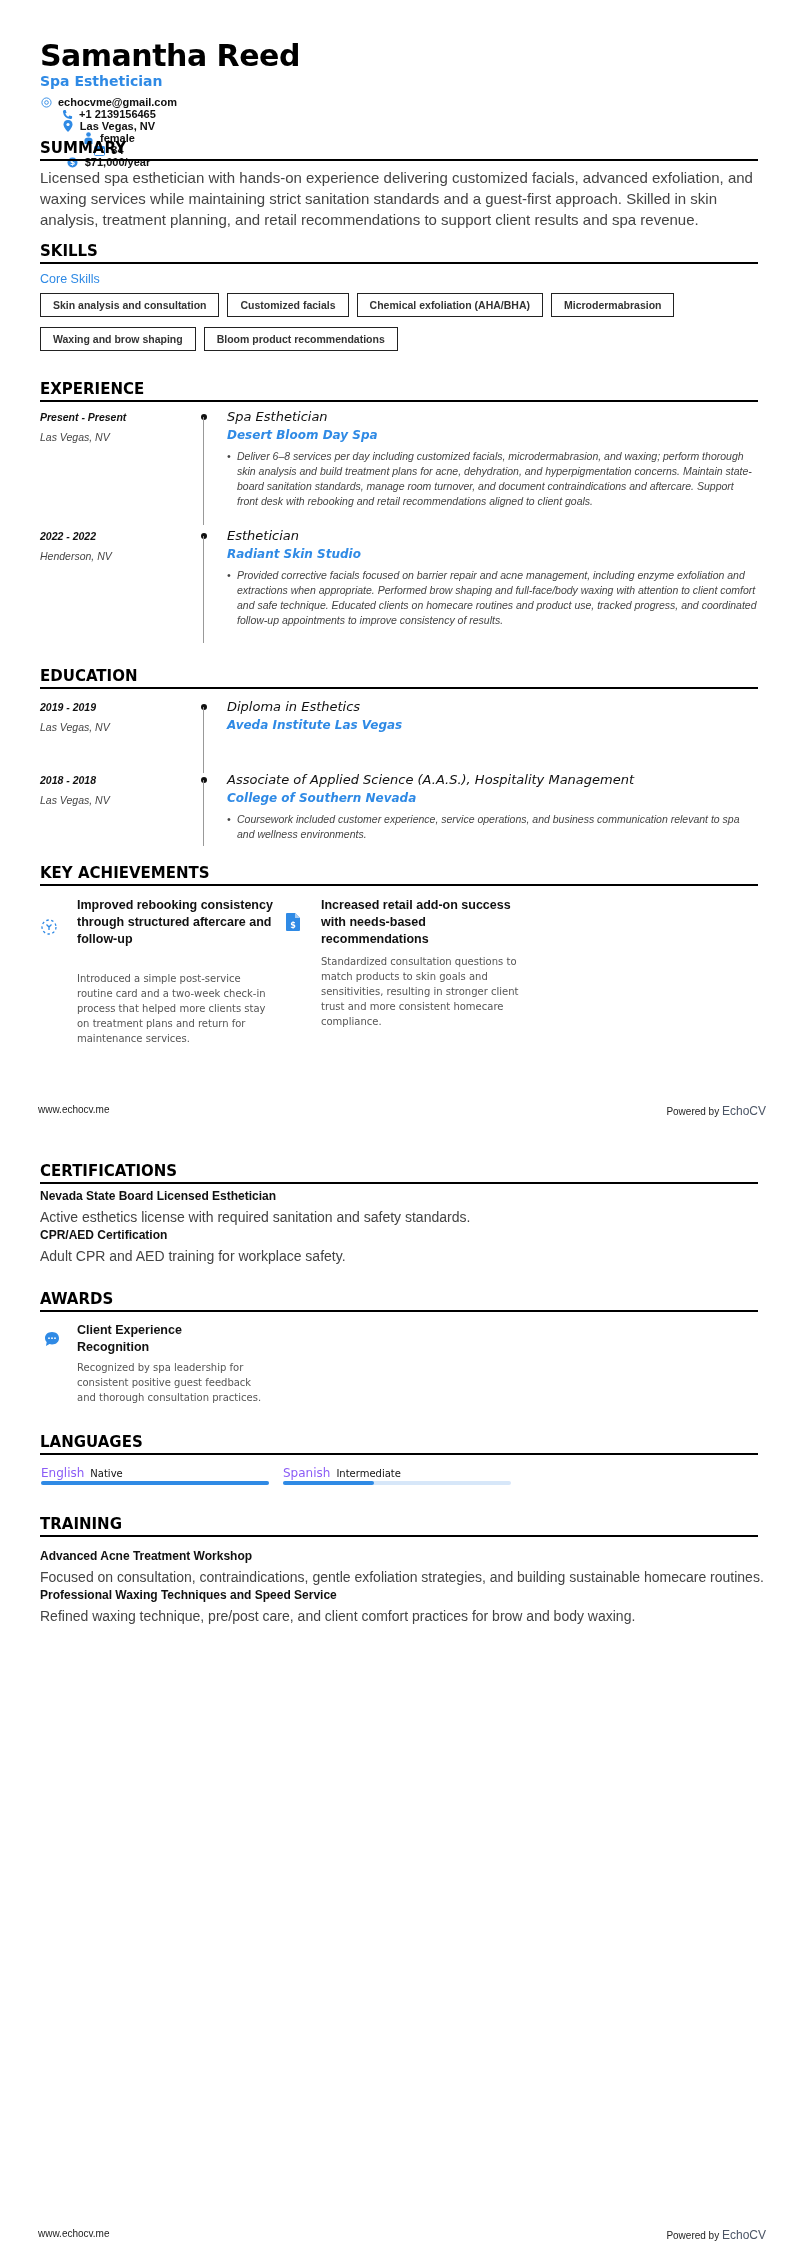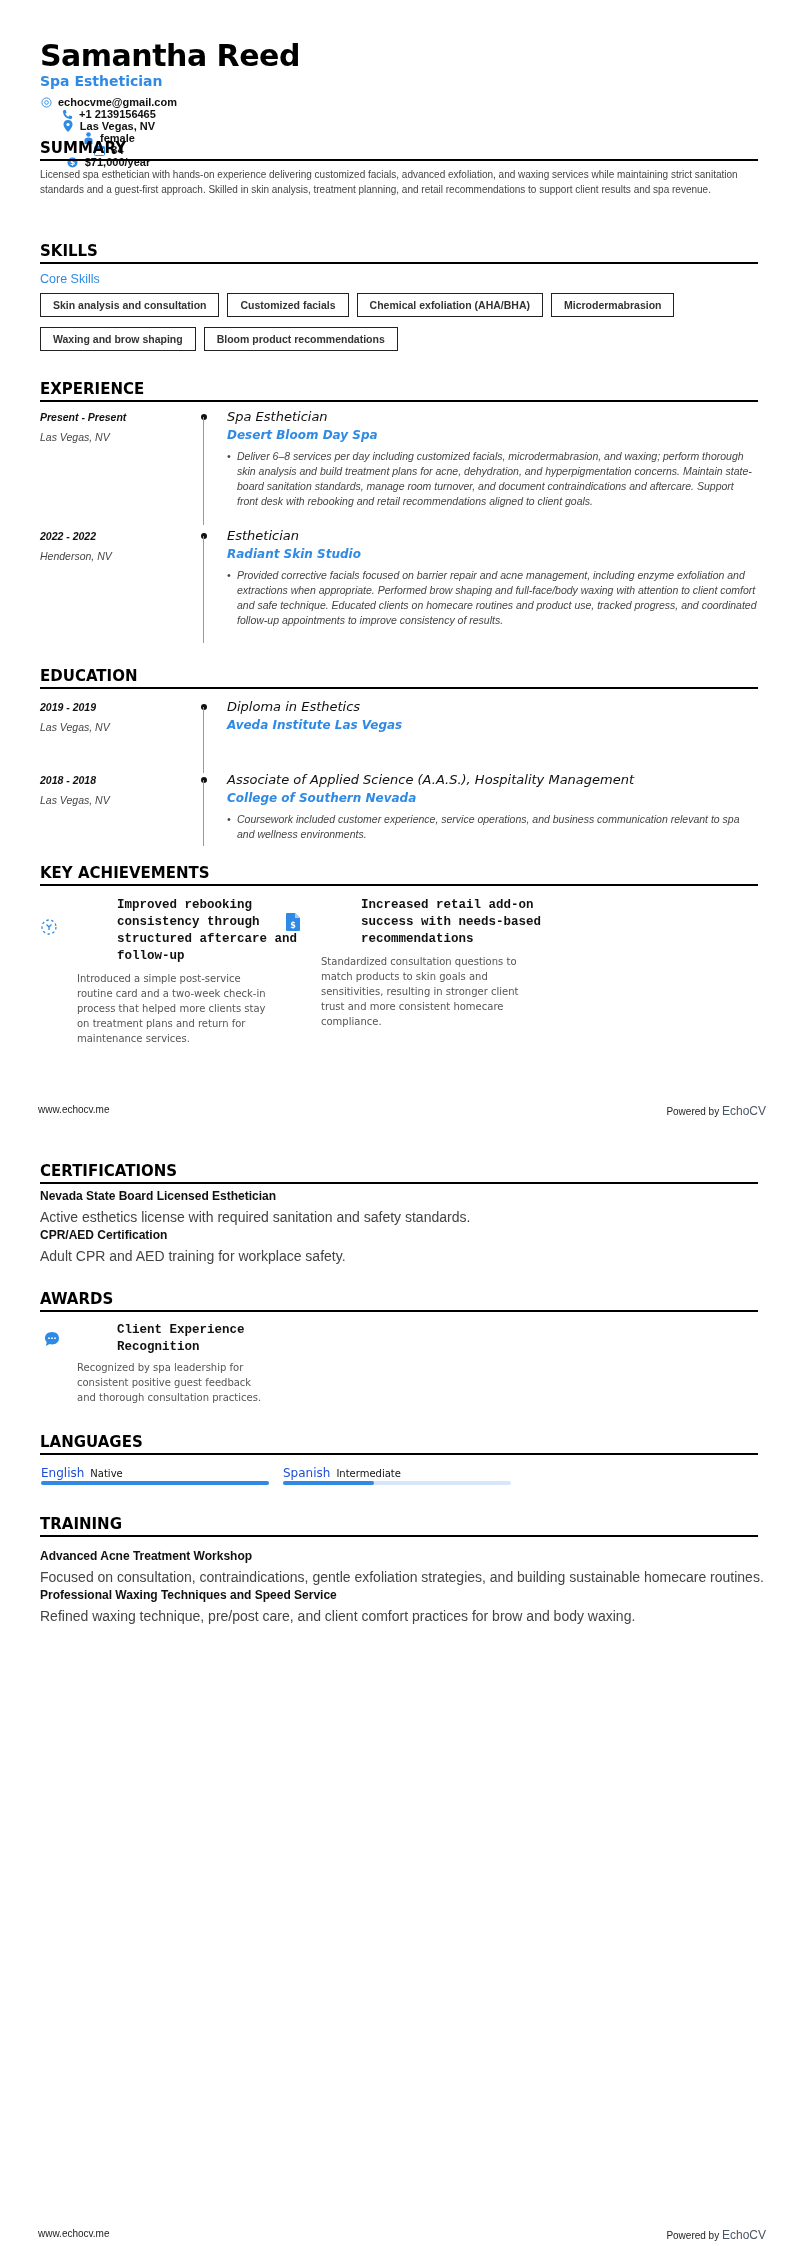--- a/index.html
+++ b/index.html
@@ -8,21 +8,21 @@
 
   
   .name { position: absolute; left: 40px; top: 38px; font-family: "DejaVu Sans", sans-serif; font-weight: bold; font-size: 30px; color: #000; letter-spacing: -0.5px; }
   .title { position: absolute; left: 40px; top: 73px; font-family: "DejaVu Sans", sans-serif; font-weight: bold; font-size: 14px; color: #2f8ae5; }
   .contacts { position: absolute; left: 40px; top: 96px; display: flex; align-items: center; font-size: 11px; font-weight: bold; color: #111; flex-direction: column; }
   .contact { display: flex; align-items: center; margin-right: 12px; }
   .contact .ic { width: 12px; height: 12px; margin-right: 6px; display: inline-flex; align-items: center; justify-content: center; }
 
   
   .sec-h { position: absolute; left: 40px; width: 718px; font-family: "DejaVu Sans", sans-serif; font-weight: bold; font-size: 15px; color: #000; border-bottom: 2px solid #000; padding-bottom: 2px; }
-  .body-text { font-size: 10px; line-height: 15px; color: #444; }
+  .body-text { font-size: 15px; line-height: 21px; color: #444; }
 
   
   .skills-sub { position: absolute; left: 40px; top: 272px; font-size: 12.5px; color: #2f8ae5; }
   .chips { position: absolute; left: 40px; top: 293px; width: 718px; display: flex; flex-wrap: wrap; gap: 10px 8px; }
   .chip { border: 1px solid #222; padding: 4px 12px; font-size: 10.5px; font-weight: bold; color: #333; height: 24px; display: flex; align-items: center; }
 
   
   .tl-item { position: absolute; left: 40px; width: 718px; font-style: italic; }
   .tl-date { position: absolute; left: 0; top: 0; font-size: 10.5px; font-weight: bold; color: #111; }
   .tl-loc { position: absolute; left: 0; top: 20px; font-size: 10.5px; color: #444; }
@@ -30,36 +30,36 @@
   .tl-line { position: absolute; left: 163px; top: 6px; width: 1px; background: #999; }
   .tl-role { position: absolute; left: 187px; top: -2px; font-family: "DejaVu Sans", sans-serif; font-size: 13px; color: #111; }
   .tl-org { position: absolute; left: 187px; top: 17px; font-family: "DejaVu Sans", sans-serif; font-weight: bold; font-size: 12px; color: #2f8ae5; }
   .tl-bullets { position: absolute; left: 197px; top: 38px; width: 520px; list-style: none; }
   .tl-bullets li { position: relative; font-size: 10.5px; line-height: 15px; color: #444; }
   .tl-bullets li::before { content: "•"; position: absolute; left: -10px; color: #444; }
 
   
   .ach { position: absolute; width: 240px; }
   .ach-icon { position: absolute; left: 0; width: 18px; height: 18px; }
-  .ach-title { position: absolute; left: 37px; font-family: Liberation Mono, monospace; font-weight: bold; font-size: 12.5px; line-height: 17px; color: #111; width: 200px; margin-left: 40px; }
+  .ach-title { position: absolute; left: 37px; font-family: Liberation Sans, sans-serif; font-weight: bold; font-size: 12.5px; line-height: 17px; color: #111; width: 200px; }
   .ach-desc { position: absolute; left: 37px; font-family: "DejaVu Sans", sans-serif; font-size: 10px; line-height: 15px; color: #555; width: 200px; }
 
   
   .footer { position: absolute; left: 0; width: 794px; height: 20px; font-size: 10px; color: #222; }
   .footer .site { position: absolute; left: 38px; }
   .footer .powered { position: absolute; right: 28px; }
   .footer .brand { color: #4b5566; font-size: 12px; }
 
   
   .item-title { position: absolute; left: 40px; font-weight: bold; font-size: 12px; color: #111; }
   .item-desc { position: absolute; left: 40px; font-size: 14px; color: #444; }
 
   
   .lang { position: absolute; width: 230px; }
-  .lang-name { font-family: "DejaVu Sans", sans-serif; font-size: 12px; color: #1d4ed8; }
+  .lang-name { font-family: "DejaVu Sans", sans-serif; font-size: 12px; color: #8b5cf6; }
   .lang-level { font-family: "DejaVu Sans", sans-serif; font-size: 10px; color: #111; margin-left: 6px; }
   .lang-bar { position: absolute; top: 18px; left: 0; width: 228px; height: 4px; border-radius: 2px; background: #d7e7f9; }
   .lang-fill { height: 4px; border-radius: 2px; background: #2f8ae5; }
 </style>
 </head>
 <body>
 
 <div class="name">Samantha Reed</div>
 <div class="title">Spa Esthetician</div>
 <div class="contacts">

